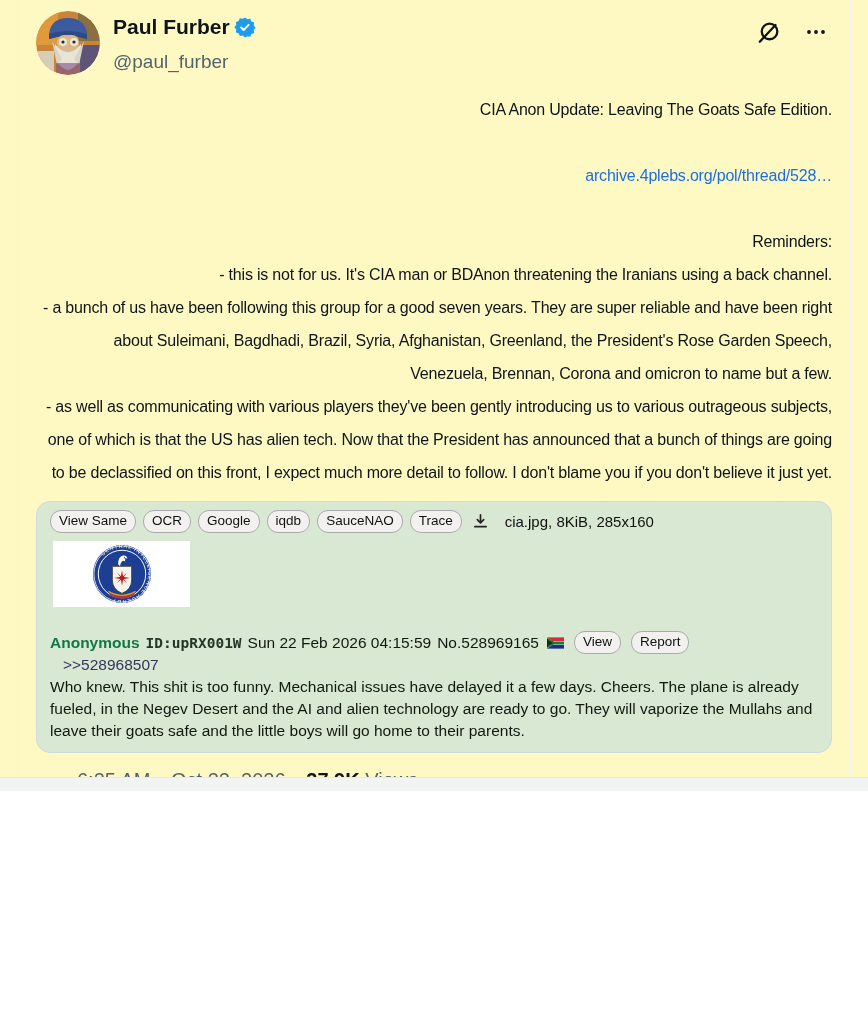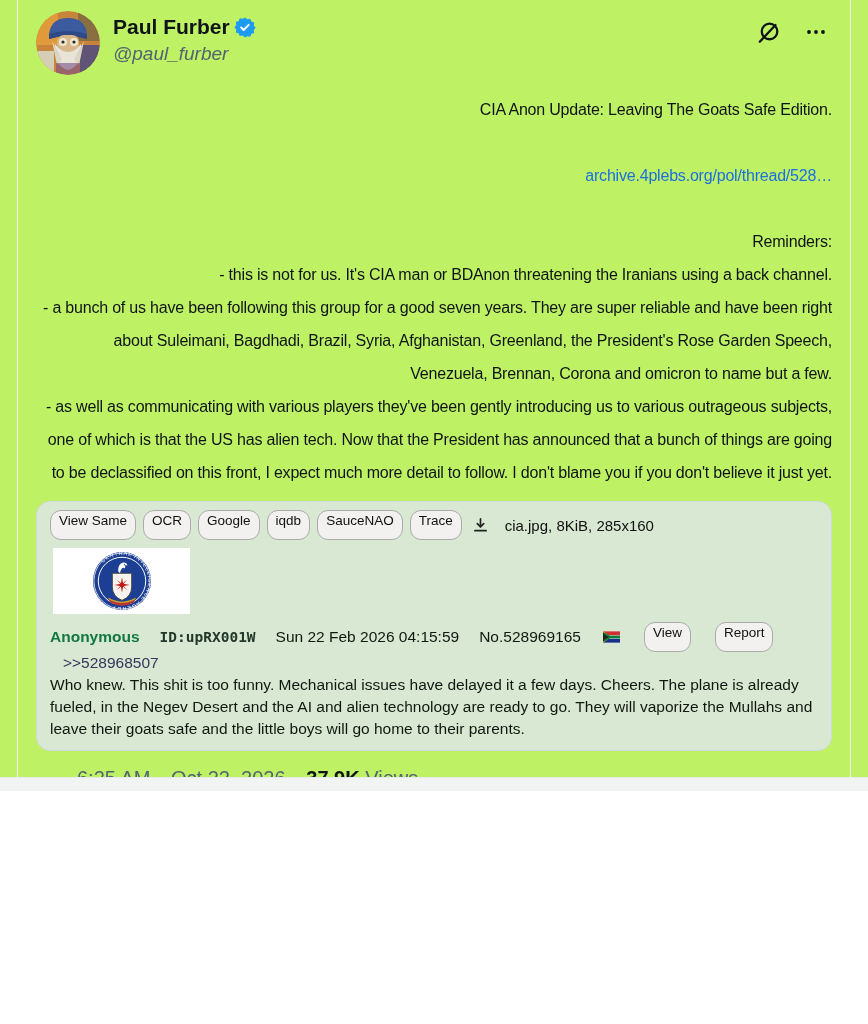--- a/index.html
+++ b/index.html
@@ -1,20 +1,20 @@
 <!DOCTYPE html>
 <html><head>
 <meta charset="utf-8">
 <style>
   * { box-sizing: border-box; margin: 0; padding: 0; }
   html,body { background:#fff; }
   .page {
     position: relative;
     width: 868px; height: 791px;
-    background: #bef264;
+    background: #fef9c3;
     overflow: hidden;
     font-family: "Liberation Sans", sans-serif;
     color: #0f1419;
   }
   .card {
     position: absolute; top:0; bottom:0; left:17px; right:17px;
     border-left: 1px solid #eff3f4;
     border-right: 1px solid #eff3f4;
     padding: 11px 18px 0;
   }
@@ -22,21 +22,21 @@
   .tweet-header { display:flex; align-items:flex-start; }
   .avatar {
     width:64px; height:64px; border-radius:50%;
     overflow:hidden; flex:0 0 64px; cursor:pointer;
   }
   .avatar svg { display:block; }
   .names { margin-left:13px; padding-top:3px; }
   .name-row { display:flex; align-items:center; gap:4px; }
   .display-name { font-size:21px; font-weight:bold; line-height:26px; cursor:pointer; }
   .verified { width:22px; height:22px; display:inline-block; }
-  .handle { font-size:19px; color:#536471; line-height:25px; margin-top:1px; cursor:pointer;font-style:italic; }
+  .handle { font-size:19px; color:#536471; line-height:25px; margin-top:9px; cursor:pointer; }
   .header-actions { margin-left:auto; display:flex; align-items:center; gap:22px; padding-top:8px; padding-right:4px; }
   .icon-btn { cursor:pointer; color:#0f1419; display:flex; align-items:center; }
   
   .tweet-body { margin-top:18px; font-size:16px; line-height:33px; letter-spacing:-0.2px;text-align:right; }
   .tweet-body p { margin:0 0 33px; }
   .tweet-body .multi { white-space:pre-line; margin-bottom:4px; }
   a.tweet-link { color:#1d6fe0; text-decoration:none; cursor:pointer; }
   
   .embed { margin-top:12px; cursor:pointer; }
   .fourplebs {
@@ -46,33 +46,33 @@
     padding:8px 13px 10px;
     overflow:hidden;
   }
   .pleb-toolbar { display:flex; align-items:center; gap:7px; }
   .pleb-btn {
     font-family:"Liberation Sans", sans-serif;
     font-size:13.5px; color:#111;
     background:#f2f1ef;
     border:1px solid #ababab;
     border-radius:11px;
-    padding:2px 8px 10px;
+    padding:2px 8px 3px;
     cursor:pointer;
     line-height:16px;
   }
   .dl-icon { margin-left:4px; display:flex; align-items:center; }
   .file-info { font-size:15px; color:#111; margin-left:10px; }
   .thumb {
     margin-top:8px; margin-left:3px;
     width:137px; height:66px;
     background:#fff;
     display:flex; align-items:center; justify-content:center;
   }
-  .post-meta { margin-top:8px; display:flex; align-items:center; gap:20px; font-size:15.5px; }
+  .post-meta { margin-top:24px; display:flex; align-items:center; gap:6px; font-size:15.5px; }
   .anon { color:#117743; font-weight:bold; }
   .pid { font-family:"DejaVu Sans Mono", monospace; font-size:14.5px; font-weight:bold; color:#22362a; }
   .pdate, .pnum { color:#101810; }
   .flag { display:flex; align-items:center; margin-left:2px; }
   .post-meta .pleb-btn { margin-left:4px; }
   .post-body { font-size:15.5px; line-height:22px; color:#101810; }
   .quotelink { display:block; color:#34345c; text-decoration:none; padding-left:13px; cursor:pointer; }
   
   .tweet-footer {
     margin-top:16px;

